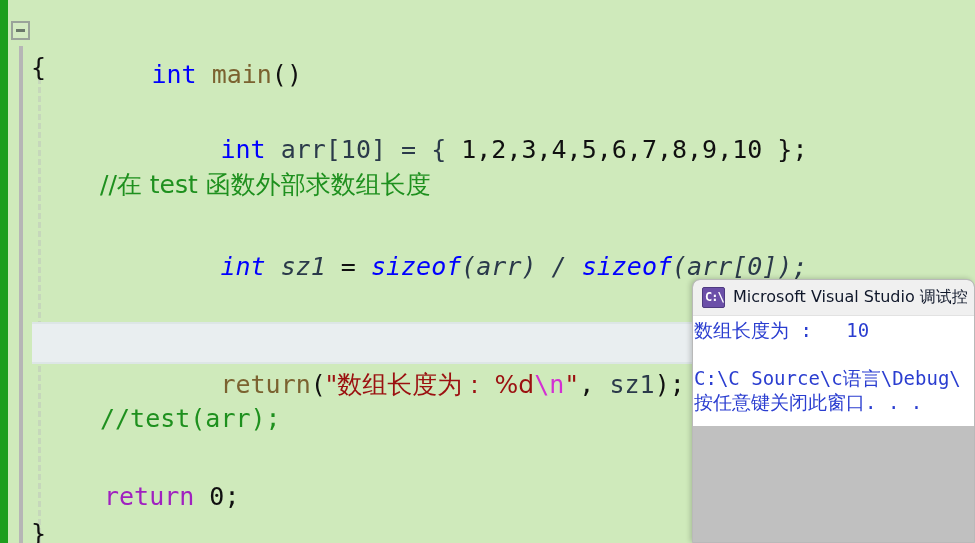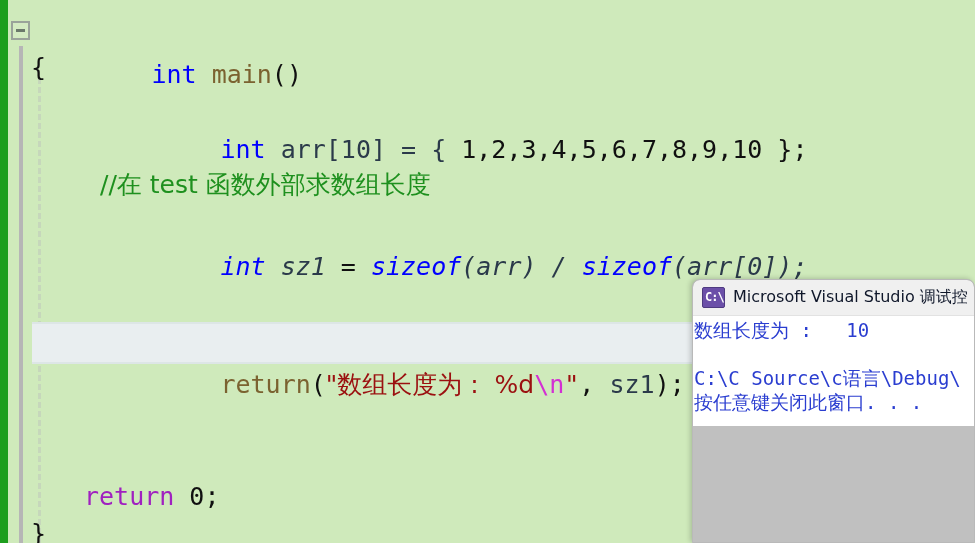--- a/index.html
+++ b/index.html
@@ -231,24 +231,27 @@
     
 
     
     <div class="line" style="top:320px;">
       <span class="txt" style="left:100px;">
         <span class="fn">return</span><span class="plain">(</span><span class="str cjk">"数组长度为 :  %d</span><span class="esc">\n</span><span class="str">"</span><span class="plain">, </span><span class="ident">sz1</span><span class="plain">);</span>
       </span>
     </div>
 
     
+    <div class="line" style="top:397px;">
+      <span class="txt" style="left:100px;"><span class="cmt">//test(arr);</span></span>
+    </div>
 
     
     <div class="line" style="top:475px;">
-      <span class="txt" style="left:84px;text-align:center;"><span class="ctl">return</span><span class="plain"> 0;</span></span>
+      <span class="txt" style="left:104px;text-align:center;"><span class="ctl">return</span><span class="plain"> 0;</span></span>
     </div>
 
     
     <div class="line" style="top:512px;">
       <span class="txt" style="left:31px;"><span class="plain">}</span></span>
     </div>
 
   </div>
 
   <div class="console">

